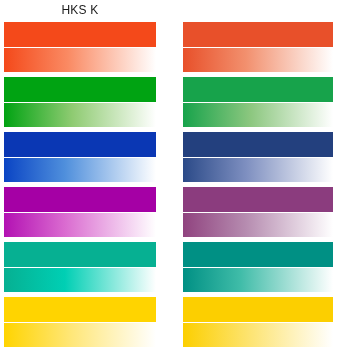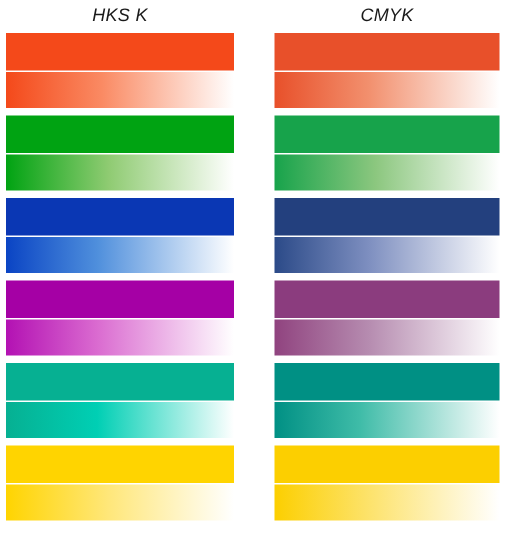--- a/index.html
+++ b/index.html
@@ -31,21 +31,20 @@
   }
   .col-header {
     position: absolute;
     top: 2px;
     font-size: 12px;
     color: #1a1a1a;
     text-align: center;
     letter-spacing: 0.2px;
     line-height: 16px;
     white-space: nowrap;
-    font-style: italic;
   }
   .col-header.c0 { left: 4px;   width: 152px; }
   .col-header.c1 { left: 183px; width: 150px; }
 
   
   .rows {
     position: absolute;
     top: 20px;
     left: 0;
     width: 340px;
@@ -77,21 +76,20 @@
     height: 24px;
   }
 </style>
 </head>
 <body>
 
 <div id="chart">
 
   <div class="headers">
     <div class="col-header c0">HKS K</div>
-    <div class="col-header c1">CMYK</div>
   </div>
 
   <div class="rows" id="rows">
       <div class="swatch-row">
         <div class="swatch c0">
           <div class="band band-solid" style="background: rgb(244, 73, 26);"></div>
           <div class="band band-grad" style="background: linear-gradient(to right, rgb(244, 73, 26) 0%, rgb(250, 138, 99) 42%, rgb(255, 255, 255) 100%);"></div>
         </div>
         <div class="swatch c1">
           <div class="band band-solid" style="background: rgb(232, 80, 42);"></div>

